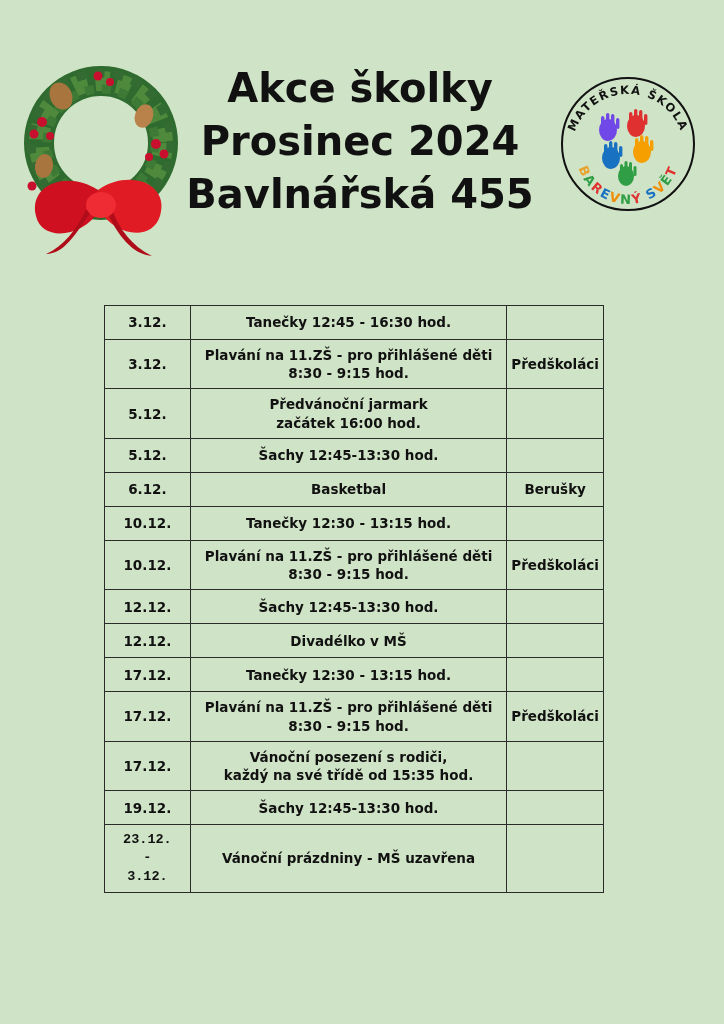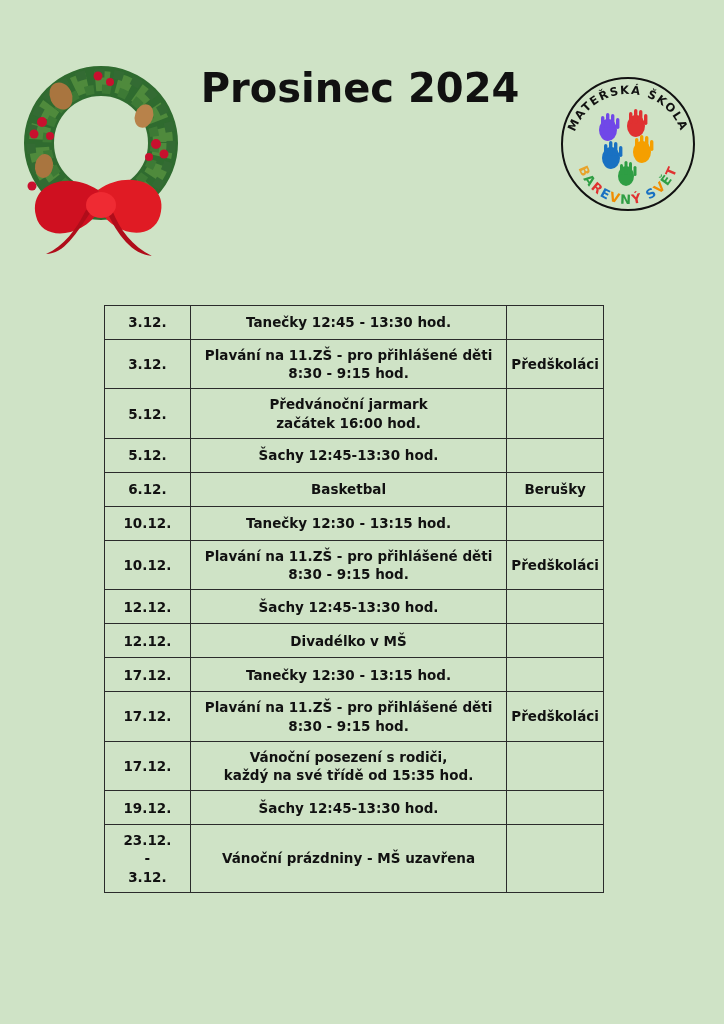--- a/index.html
+++ b/index.html
@@ -79,21 +79,21 @@
     width: 318px;
   }
   td.col-group {
     width: 96px;
     margin-left: 28px;
   }
   .row-tall td { height: 48px; }
   .row-short td { height: 34px; }
   .row-xtall td { height: 60px; }
   .sub { display: block; }
-  .date-multi { font-size: 12.5px; line-height: 1.25; }
+  .date-multi { font-size: 12.5px; line-height: 1.25; font-family: Liberation Mono, monospace; }
 </style>
 </head>
 <body>
 
 <div class="header">
 
   <div class="wreath">
     <svg viewBox="0 0 190 200" width="190" height="200" aria-hidden="true">
 
       <g>
@@ -125,21 +125,23 @@
         <path d="M92 132 C62 112 22 126 30 158 C36 184 76 180 94 152 Z" fill="#cf1020"></path>
         <path d="M92 132 C124 110 164 126 154 158 C146 184 108 178 94 152 Z" fill="#e01b24"></path>
         <path d="M86 152 C70 176 58 196 40 196 C58 188 70 172 80 152 Z" fill="#b00d1a"></path>
         <path d="M100 152 C112 178 126 196 146 198 C126 188 114 172 106 152 Z" fill="#b00d1a"></path>
         <ellipse cx="95" cy="147" rx="15" ry="13" fill="#ef2b33"></ellipse>
       </g>
     </svg>
   </div>
 
   <div class="title-block">
+    <div class="title-line">Akce školky</div>
     <div class="title-line">Prosinec 2024</div>
+    <div class="title-line">Bavlnářská 455</div>
   </div>
 
   <div class="logo">
     <svg viewBox="0 0 144 144" width="144" height="144" aria-hidden="true">
       <defs>
         <path id="arcTop" d="M16,78 A56,56 0 0 1 128,78"></path>
         <path id="arcBottom" d="M20,80 A52,52 0 0 0 124,80"></path>
       </defs>
       <circle cx="72" cy="72" r="66" fill="none" stroke="#111" stroke-width="2"></circle>
       <text font-family="DejaVu Sans, sans-serif" font-size="11.5" font-weight="bold" fill="#111" letter-spacing="1.6">
@@ -191,21 +193,21 @@
     </svg>
   </div>
 </div>
 
 <div class="table-wrap">
   <table class="schedule">
     <tbody id="schedule-body">
         <tr class="row-short">
           <td class="col-date">3.12.</td>
           <td class="col-event">
-            <span class="sub">Tanečky 12:45 - 13:30 hod.</span>
+            <span class="sub">Tanečky 12:45 - 16:30 hod.</span>
           </td>
           <td class="col-group"></td>
         </tr>
         <tr class="row-tall">
           <td class="col-date">3.12.</td>
           <td class="col-event">
             <span class="sub">Plavání na 11.ZŠ - pro přihlášené děti</span>
             <span class="sub">8:30 - 9:15 hod.</span>
           </td>
           <td class="col-group">Předškoláci</td>

